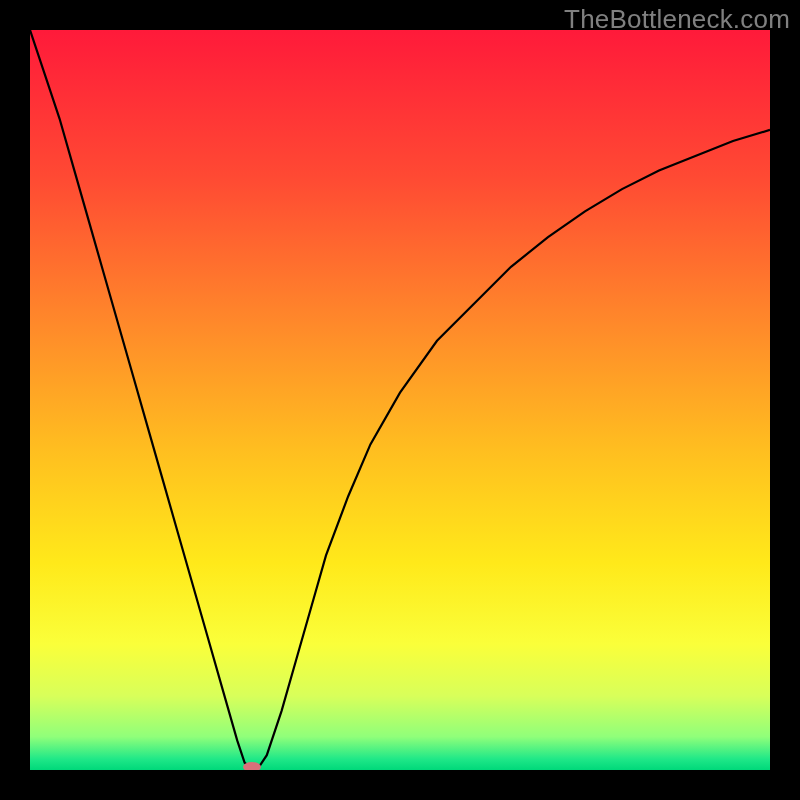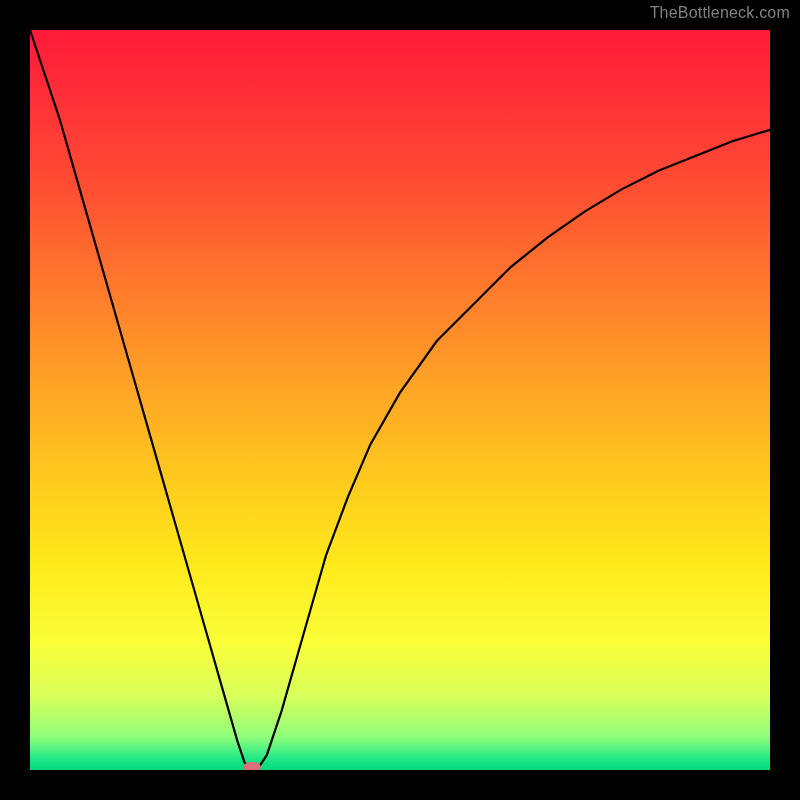--- a/index.html
+++ b/index.html
@@ -26,21 +26,21 @@
     top: 30px;
     width: 740px;
     height: 740px;
   }
 
   .watermark {
     position: absolute;
     top: 4px;
     right: 10px;
     color: #808080;
-    font-size: 16px;
+    font-size: 26px;
     font-weight: 400;
     letter-spacing: 0.2px;
     z-index: 10;
   }
 
   svg {
     display: block;
   }
 </style>
 </head>

